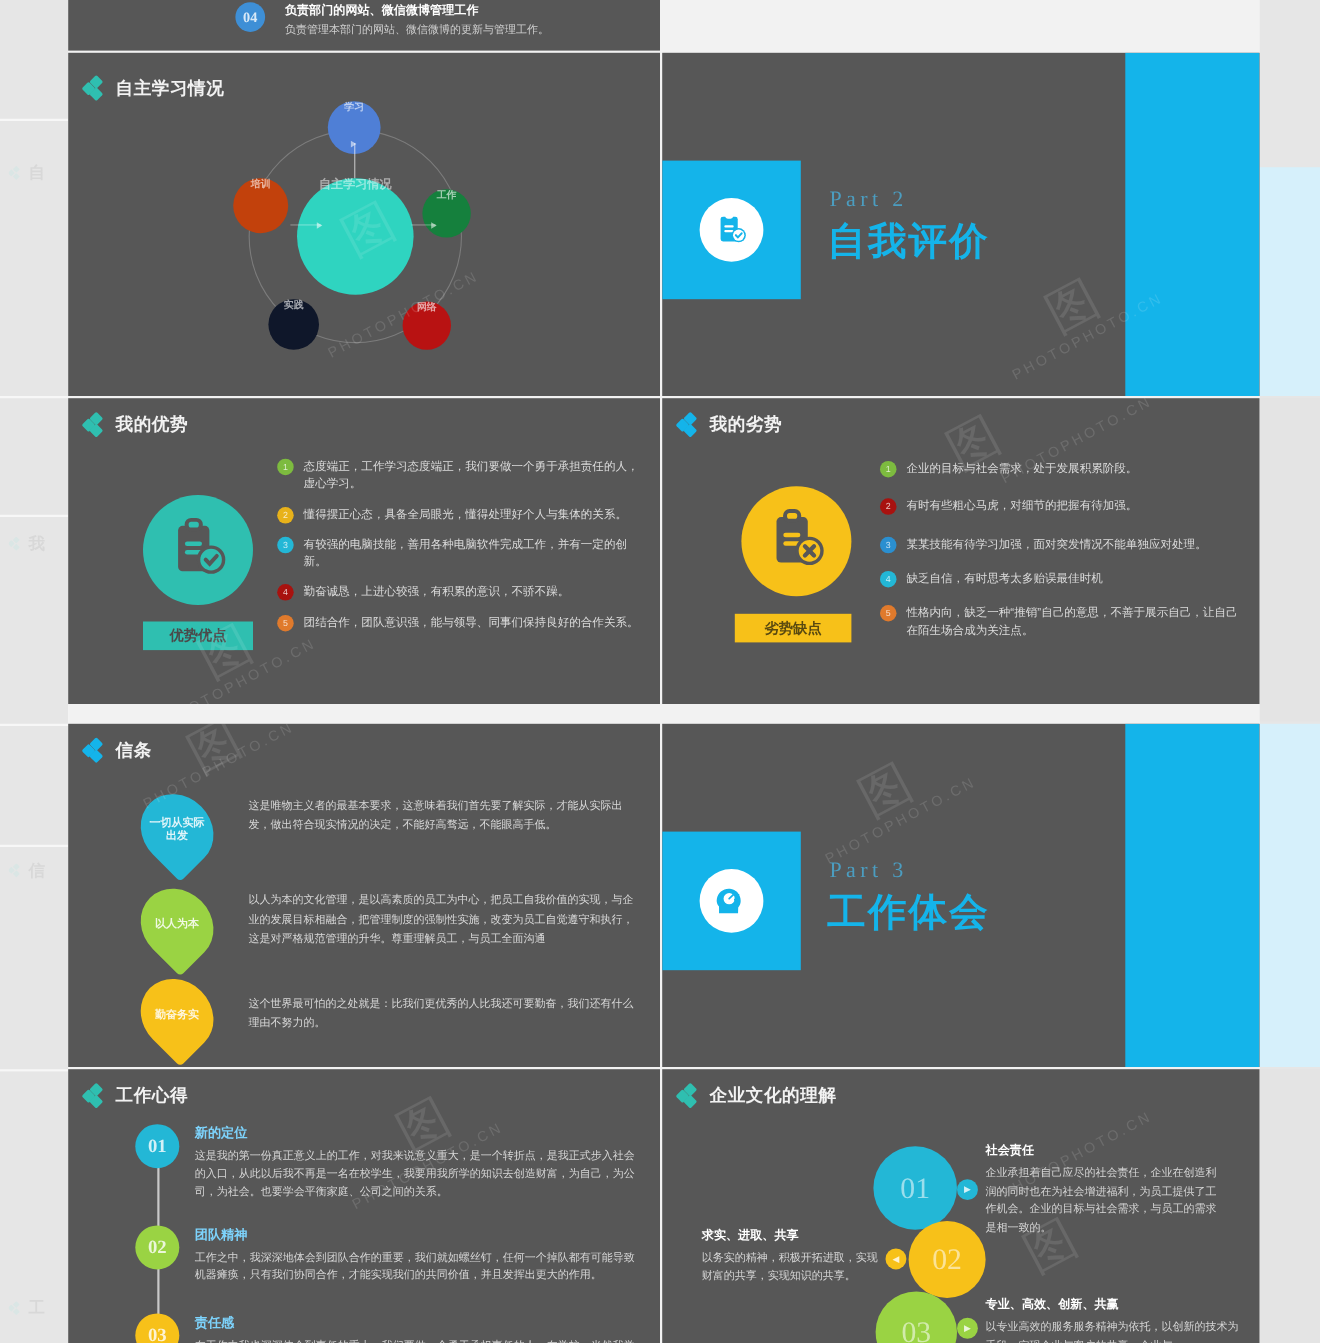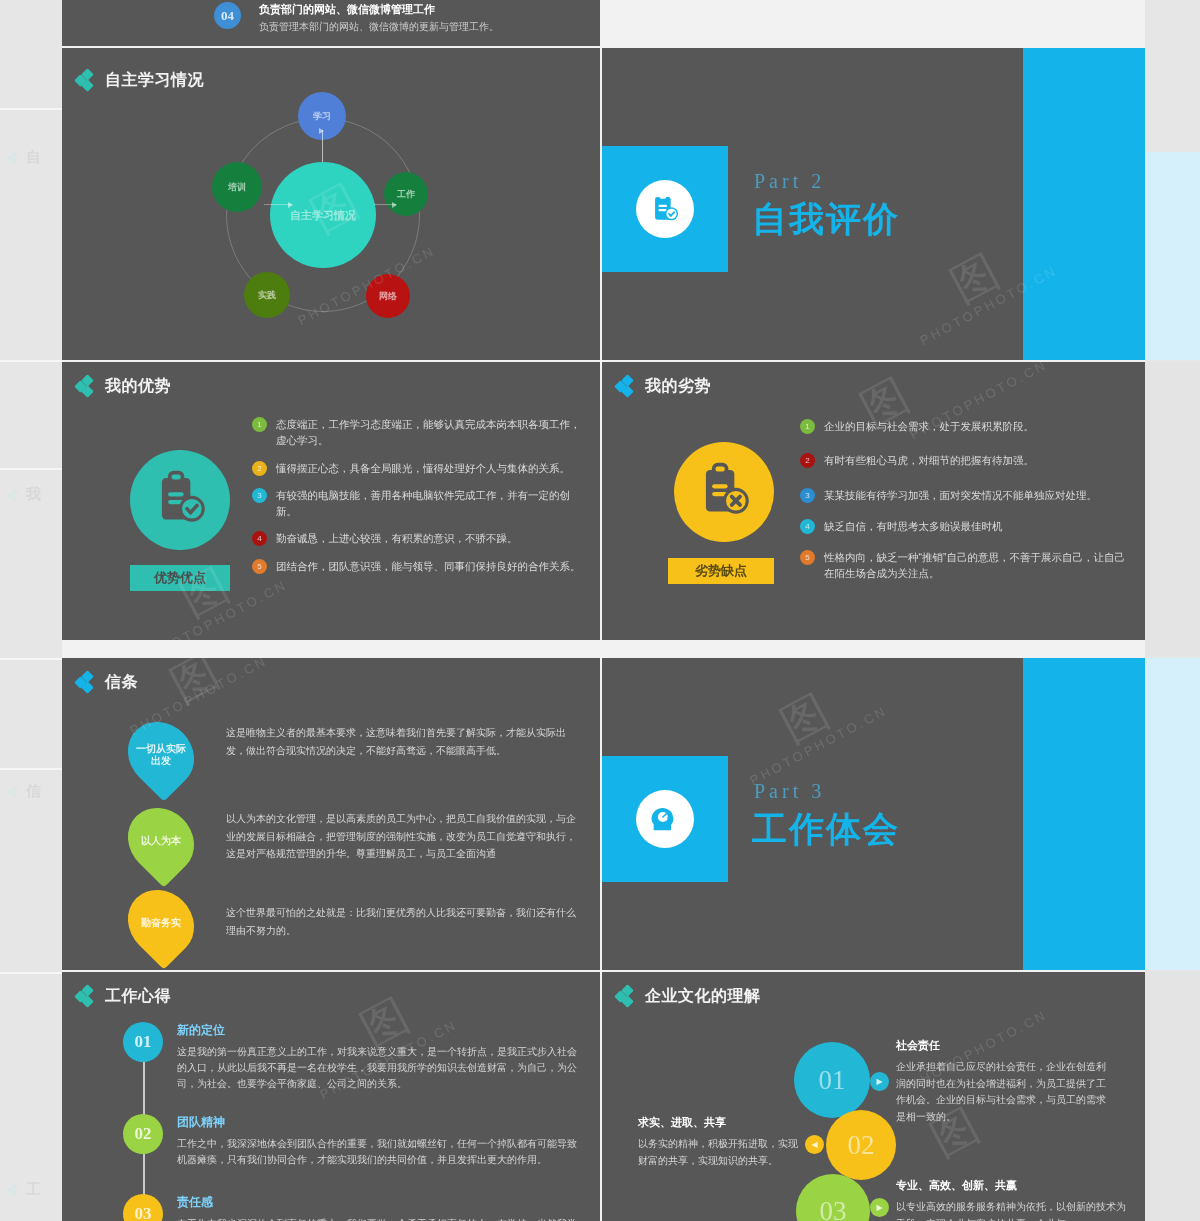--- a/index.html
+++ b/index.html
@@ -42,21 +42,21 @@
   .s-title { font-size:16px; font-weight:bold; color:#f2f2f2; letter-spacing:.5px; white-space:nowrap; }
 
   
   .wm { position:absolute; pointer-events:none; color:rgba(255,255,255,.13);
         font-size:13px; letter-spacing:3px; transform:rotate(-28deg); white-space:nowrap; z-index:9;}
   .wm-big { font-size:46px; color:rgba(255,255,255,.10); letter-spacing:0; }
 
   
   .diagram { position:absolute; }
   .ring { position:absolute; border:1px solid rgba(255,255,255,.22); border-radius:50%; }
-  .node { position:absolute; border-radius:50%; display:flex; align-items:center; justify-content:center;
+  .node { position:absolute; border-radius:50%; display:flex; justify-content:center;
           text-align:center; line-height:1.15; color:rgba(255,255,255,.62); font-weight:bold; }
   .node.center { color:rgba(255,255,255,.5); }
   .arrow { position:absolute; background:rgba(255,255,255,.35); height:1px; }
   .arrow::after { content:""; position:absolute; right:-1px; top:-2.5px; border-left:5px solid rgba(255,255,255,.55);
                   border-top:3px solid transparent; border-bottom:3px solid transparent; }
 
   
   .part-bar   { position:absolute; top:0; right:0; width:122px; height:100%; }
   .part-icon  { position:absolute; width:126px; height:126px; display:flex; align-items:center; justify-content:center; }
   .part-ic-circ { width:58px; height:58px; border-radius:50%; background:#fff; display:flex; align-items:center; justify-content:center;}
@@ -208,24 +208,24 @@
 
       <div class="node" style="left:90px; top:-8px; width:48px; height:48px; background:#4f7fd6; font-size:9px;">
         <span>学习</span>
       </div>
       <div class="node" style="left:176px; top:72px; width:44px; height:44px; background:#15803d; font-size:9px;">
         <span>工作</span>
       </div>
       <div class="node" style="left:158px; top:174px; width:44px; height:44px; background:#b81212; font-size:9px;">
         <span>网络</span>
       </div>
-      <div class="node" style="left:36px; top:172px; width:46px; height:46px; background:#4d7c0f; font-size:9px;">
+      <div class="node" style="left:36px; top:172px; width:46px; height:46px; background:#0f172a; font-size:9px;">
         <span>实践</span>
       </div>
-      <div class="node" style="left:4px; top:62px; width:50px; height:50px; background:#15803d; font-size:9px;">
+      <div class="node" style="left:4px; top:62px; width:50px; height:50px; background:#c2410c; font-size:9px;">
         <span>培训</span>
       </div>
 
       <div class="arrow" style="left:114px; top:30px; width:0; border-left:1px solid rgba(255,255,255,.4); height:32px;"></div>
       <div class="arrow" style="left:56px;  top:104px; width:28px;"></div>
       <div class="arrow" style="left:166px; top:104px; width:22px;"></div>
     </div>
     <div class="wm wm-big" style="left:250px;top:130px;">图</div>
     <div class="wm" style="left:228px;top:230px;">PHOTOPHOTO.CN</div>
   </div>
@@ -270,21 +270,21 @@
         <circle cx="16.6" cy="15.4" r="5"></circle>
         <circle cx="16.6" cy="15.4" r="3.8" fill="#2fbfb0"></circle>
         <path d="M14.7 15.4l1.4 1.5 2.5-2.8" stroke="#575757" stroke-width="1.4" fill="none" stroke-linecap="round"></path>
       </svg>
     </div>
     <div class="sw-badge" style="left:68px; top:203px; background:#2fbfb0; color:#4a4a4a; width:100px; text-align:center;">优势优点</div>
 
     <div class="bullets" style="left:190px; top:54px; width:330px;">
       <div class="bullet">
         <div class="bdot" style="background:#7dbb3f">1</div>
-        <div class="btxt">态度端正，工作学习态度端正，能够认真完成本岗本职各项工作，虚心学习。</div>
+        <div class="btxt">态度端正，工作学习态度端正，我们要做一个勇于承担责任的人，虚心学习。</div>
       </div>
       <div class="bullet">
         <div class="bdot" style="background:#e8b21a">2</div>
         <div class="btxt">懂得摆正心态，具备全局眼光，懂得处理好个人与集体的关系。</div>
       </div>
       <div class="bullet">
         <div class="bdot" style="background:#23b7d6">3</div>
         <div class="btxt">有较强的电脑技能，善用各种电脑软件完成工作，并有一定的创新。</div>
       </div>
       <div class="bullet">

